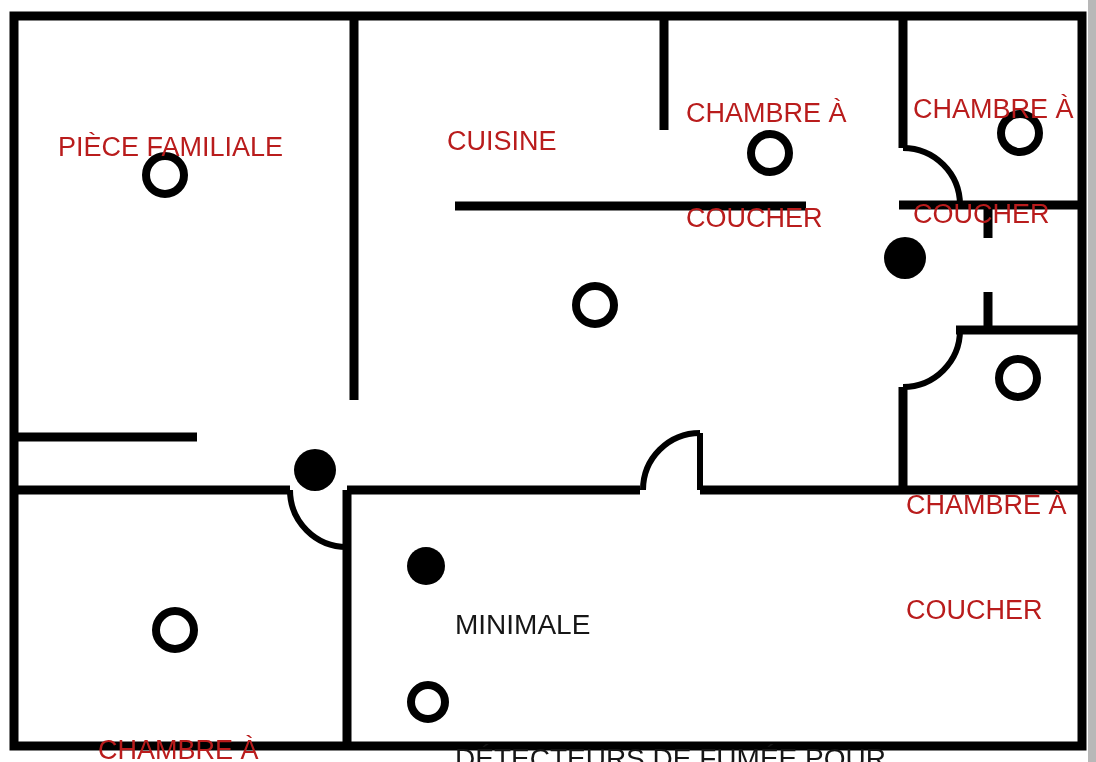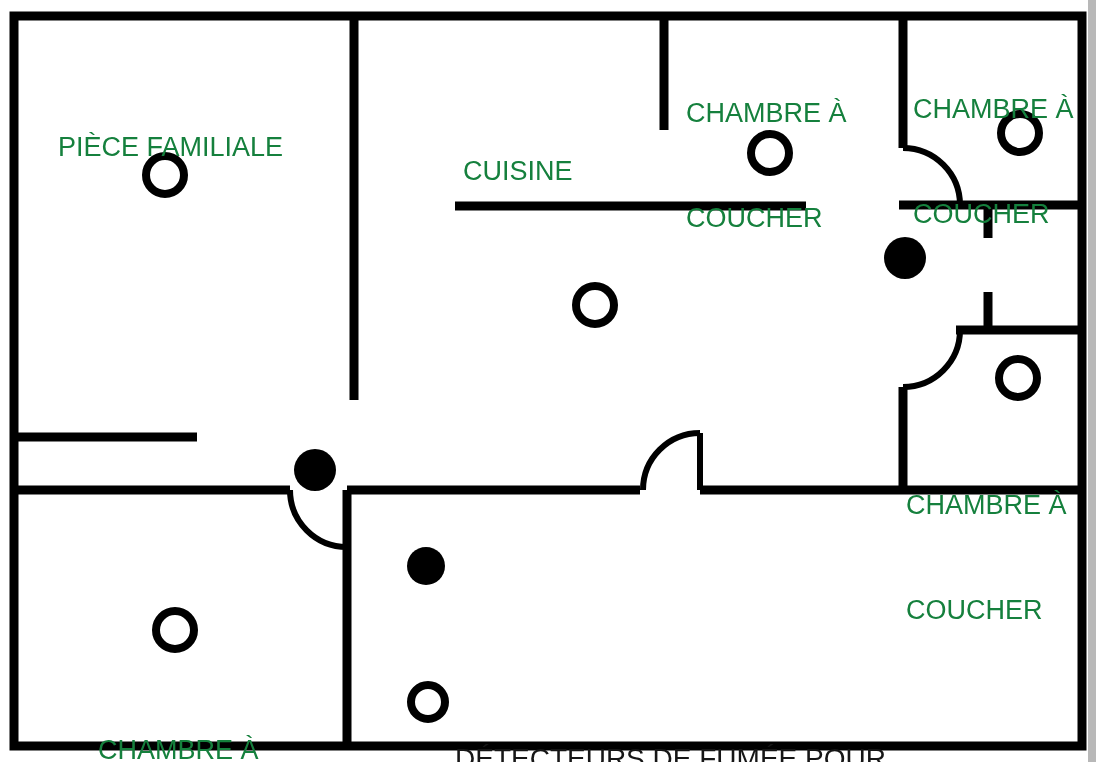--- a/index.html
+++ b/index.html
@@ -6,21 +6,21 @@
   .canvas {
     position:relative;
     width:1096px; height:762px;
     background:#ffffff;
     font-family:"Liberation Sans", sans-serif;
     overflow:hidden;
   }
   svg.plan { position:absolute; left:0; top:0; width:1096px; height:762px; }
   .label {
     position:absolute;
-    color:#15803d;
+    color:#b91c1c;
     font-size:27px;
     line-height:35px;
     font-weight:400;
     white-space:pre;
   }
   .label span { display:block; }
   .legend-text {
     position:absolute;
     color:#161616;
     font-size:28px;
@@ -91,21 +91,21 @@
     <g fill="#000000">
       <circle cx="905" cy="258" r="21"></circle>
       <circle cx="315" cy="470" r="21"></circle>
     </g>
   </svg>
 
   <div class="label" style="left:58px; top:60px;">
     <span>PIÈCE FAMILIALE</span>
   </div>
 
-  <div class="label" style="left:447px; top:84px;margin-left:16px;">
+  <div class="label" style="left:447px; top:54px;">
     <span>CUISINE</span>
   </div>
 
   <div class="label" style="left:686px; top:26px;">
     <span>CHAMBRE À</span>
     <span>COUCHER</span>
   </div>
 
   <div class="label" style="left:913px; top:22px;">
     <span>CHAMBRE À</span>
@@ -119,20 +119,21 @@
   </div>
 
   <div class="label" style="left:98px; top:663px;">
     <span>CHAMBRE À</span>
     
   </div>
 
   <div>
     <div class="legend-filled"></div>
     <div class="legend-text" style="left:455px; top:540px;">
+      <span>MINIMALE</span>
     </div>
 
     <div class="legend-open"></div>
     <div class="legend-text" style="left:455px; top:674px;">
       <span>DÉTECTEURS DE FUMÉE POUR</span>
       
     </div>
   </div>
 
   <div class="edge-strip"></div>

